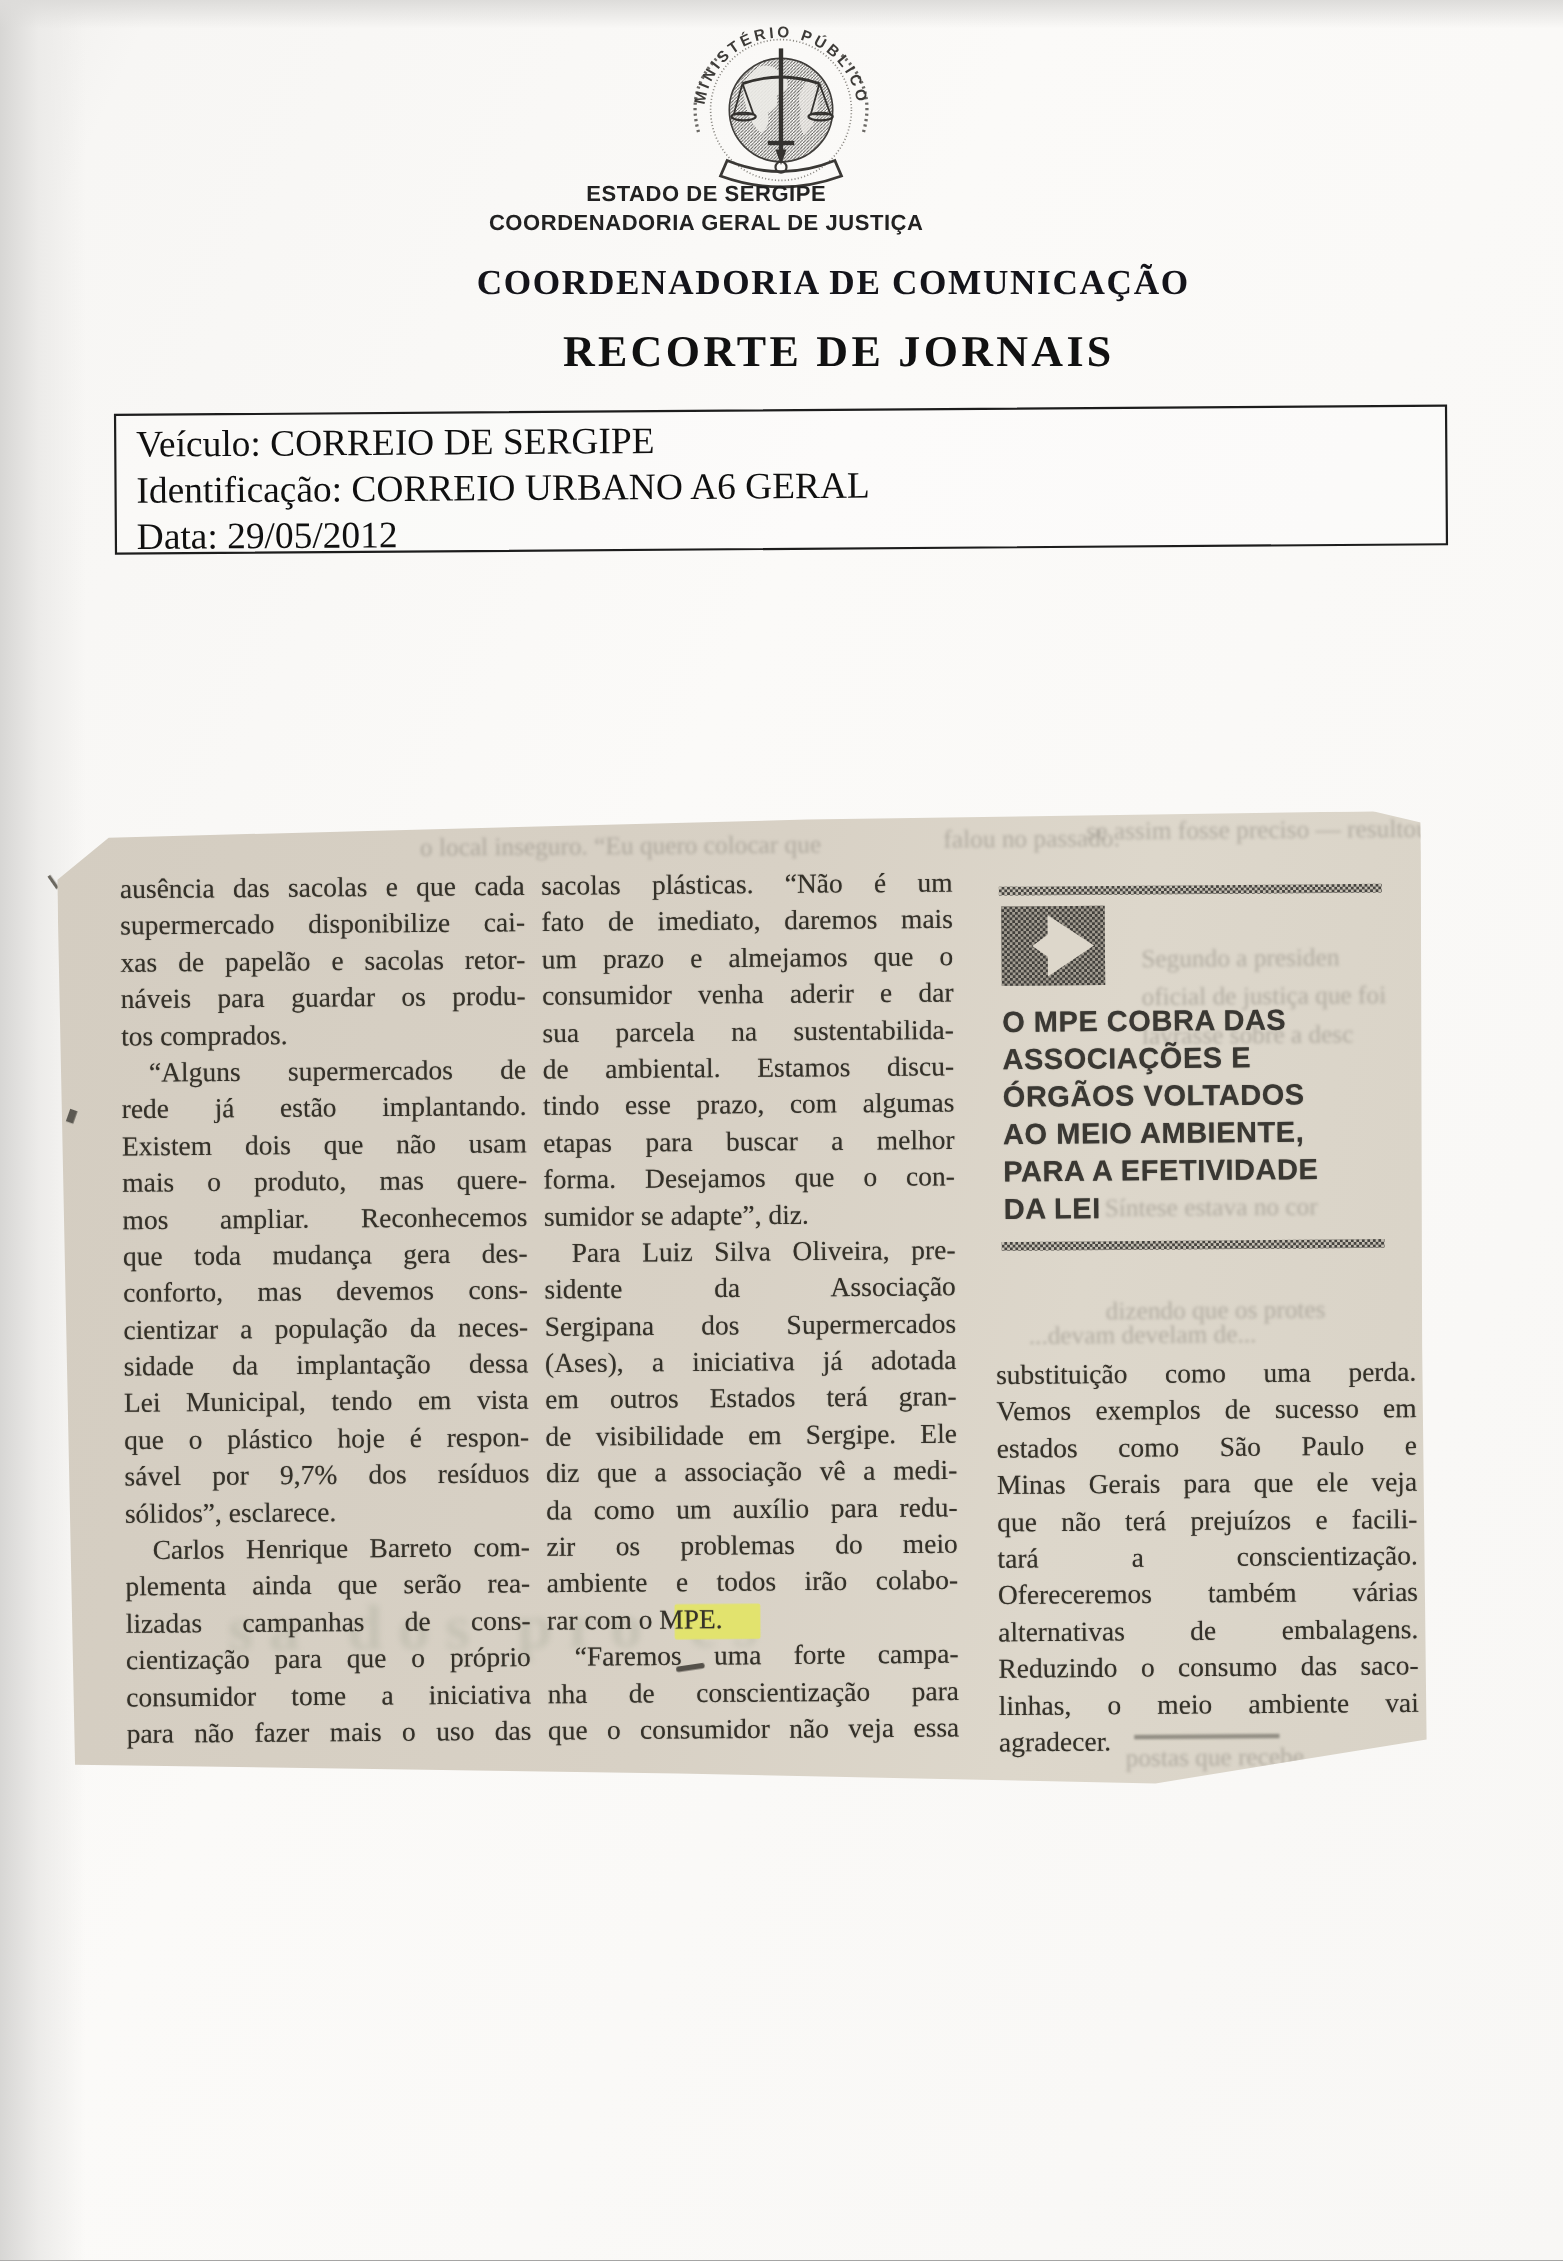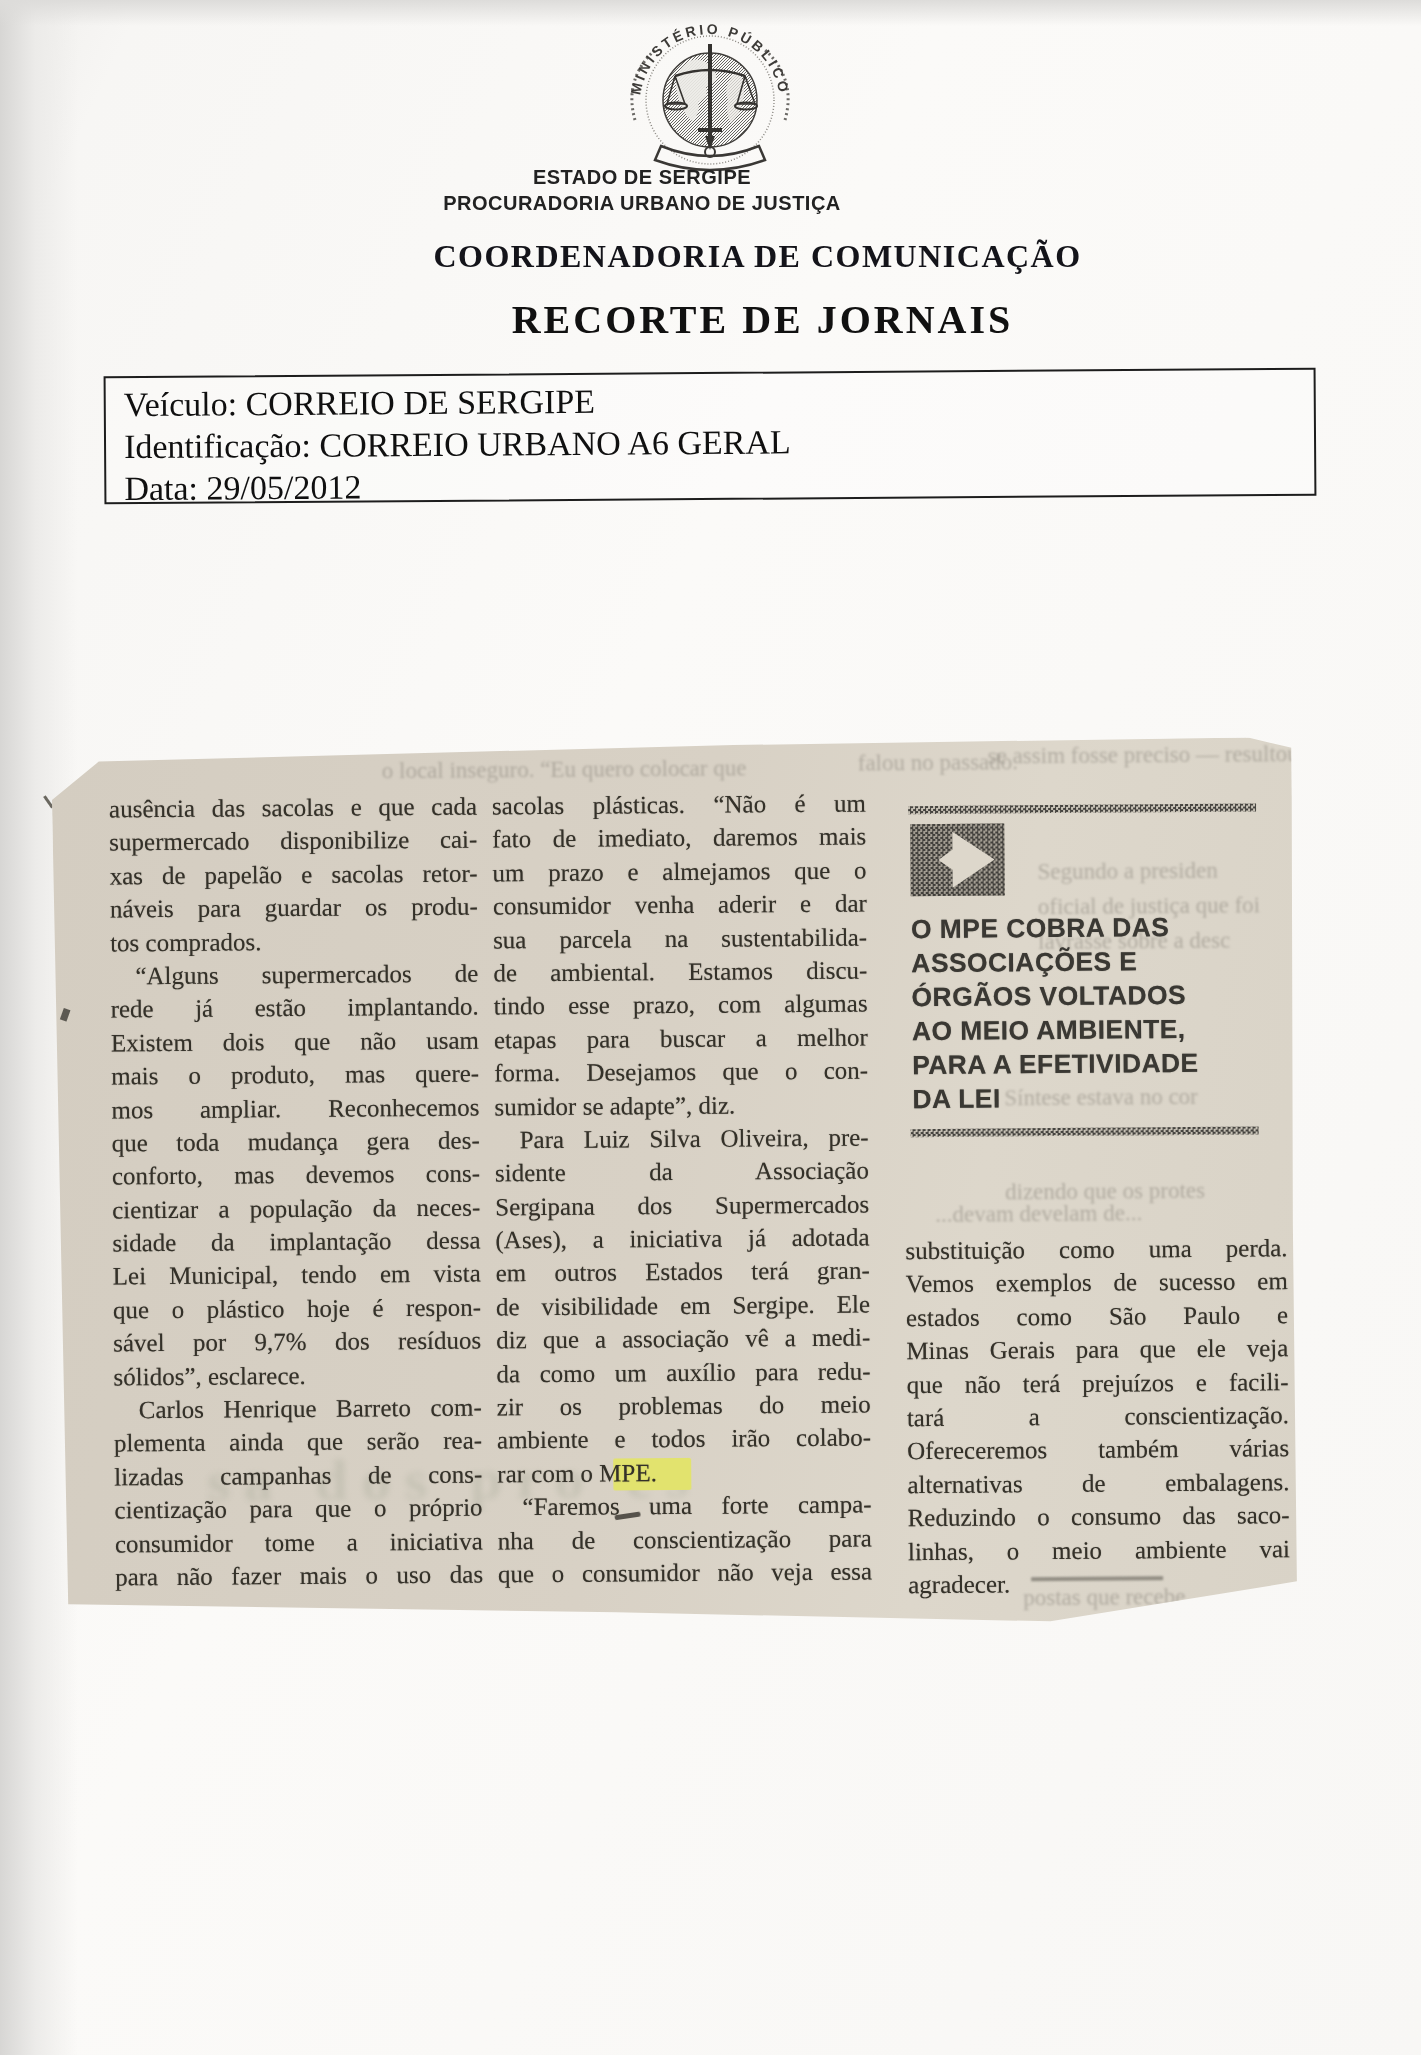--- a/index.html
+++ b/index.html
@@ -122,21 +122,21 @@
       <path d="M66 130 Q115 150 164 130 L170 144 Q115 164 60 144 Z" fill="none" stroke="#3a3835" stroke-width="2.5"></path>
       <circle cx="115" cy="136" r="5" fill="none" stroke="#3a3835" stroke-width="2"></circle>
 
       <text font-family="Liberation Sans, sans-serif" font-size="14" font-weight="bold" letter-spacing="3" fill="#3d3b38">
         <textPath href="#arcT" startOffset="50%" text-anchor="middle">MINISTÉRIO PÚBLICO</textPath>
       </text>
     </svg>
   </div>
 
   <div class="org">ESTADO DE SERGIPE</div>
-  <div class="org org2">PROCURADORIA URBANO DE JUSTIÇA</div>
+  <div class="org org2">COORDENADORIA GERAL DE JUSTIÇA</div>
   <div class="dept">COORDENADORIA DE COMUNICAÇÃO</div>
   <div class="doctitle">RECORTE DE JORNAIS</div>
 
   <div class="infobox">
     <div>Veículo: CORREIO DE SERGIPE</div>
     <div>Identificação: CORREIO URBANO A6 GERAL</div>
     <div>Data: 29/05/2012</div>
   </div>
 
   <div class="penmark"></div>

